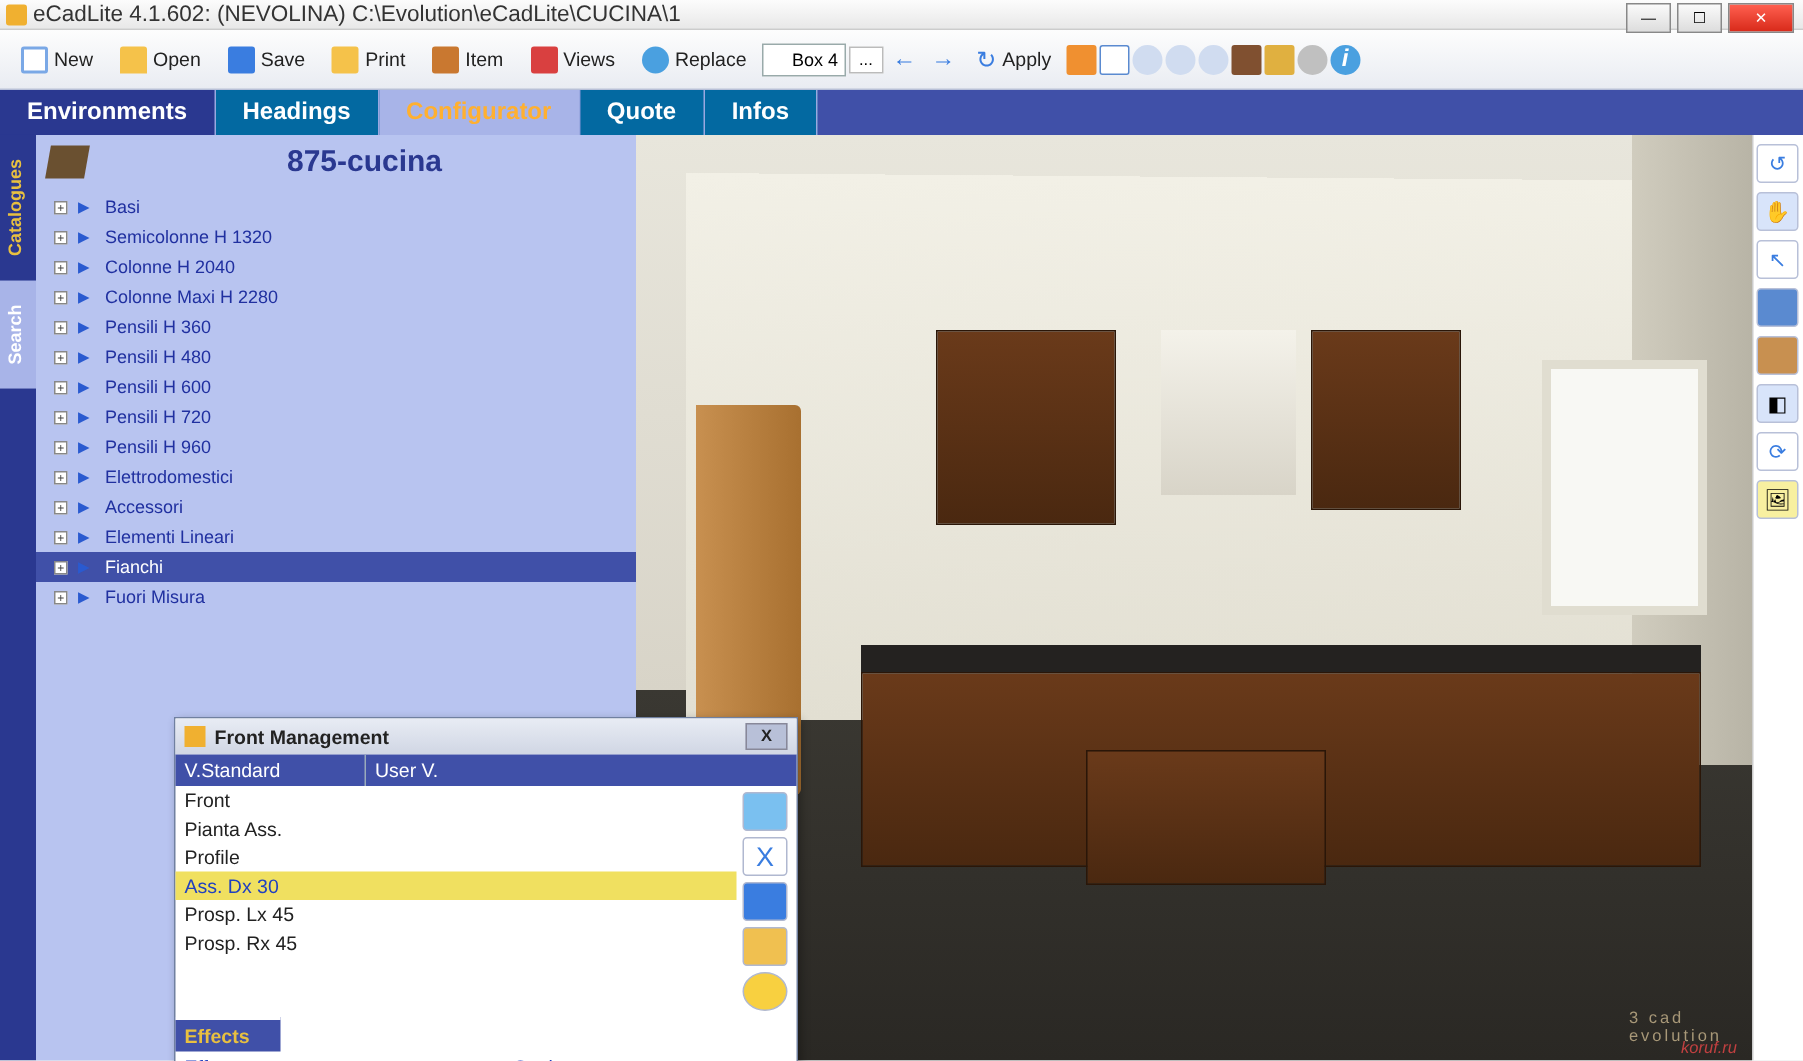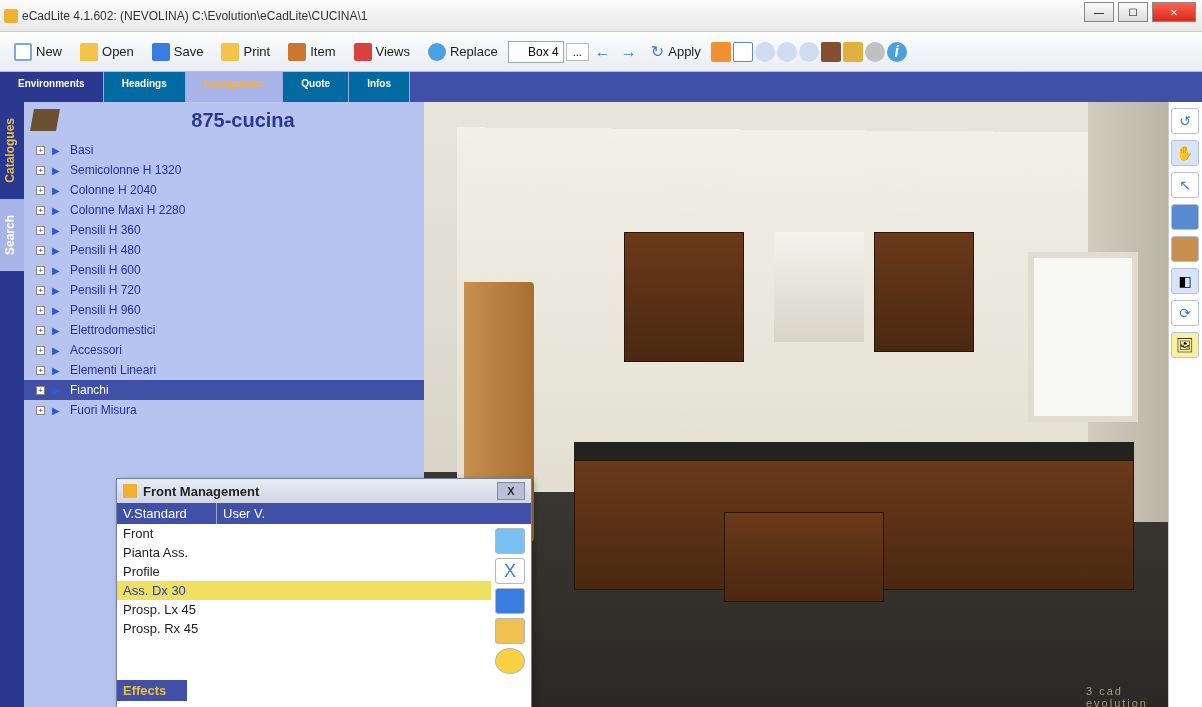--- a/index.html
+++ b/index.html
@@ -1,19 +1,19 @@
 <!DOCTYPE html>
 <html><head>
 <meta charset="utf-8">
 <style>
 * { margin: 0; padding: 0; box-sizing: border-box; font-family: "Segoe UI", Tahoma, sans-serif; }
 body { width: 1202px; height: 707px; background: #eef0f0; overflow: hidden; position: relative; }
 
 
-.titlebar { height: 32px; background: linear-gradient(#fcfcfc,#e8e8e8); display: flex; align-items: center; padding: 0 4px; font-size: 12px; color: #333; border-bottom: 1px solid #ccc; }
+.titlebar { height: 20px; background: linear-gradient(#fcfcfc,#e8e8e8); display: flex; align-items: center; padding: 0 4px; font-size: 15px; color: #333; border-bottom: 1px solid #ccc; }
 .titlebar .appicon { width: 14px; height: 14px; background: #f0b030; margin-right: 4px; border-radius: 2px; }
 .titlebar .spacer { flex: 1; }
 .winbtns { position: absolute; right: 6px; top: 2px; display: flex; gap: 4px; }
 .winbtn { width: 30px; height: 20px; border: 1px solid #888; background: linear-gradient(#fafafa,#ddd); display: flex; align-items: center; justify-content: center; font-size: 10px; cursor: pointer; }
 .winbtn.close { background: linear-gradient(#ff6050,#d82a1a); color: #fff; width: 44px; }
 
 
 .toolbar { height: 40px; background: linear-gradient(#fdfdfd,#e9ecf2); border-bottom: 1px solid #b8c0d8; display: flex; align-items: center; padding: 0 6px; gap: 2px; }
 .tbtn { display: flex; align-items: center; gap: 4px; padding: 4px 8px; font-size: 13px; color: #222; cursor: pointer; border-radius: 3px; }
 .ticon { width: 18px; height: 18px; border-radius: 2px; }
@@ -24,21 +24,21 @@
 .ic-item { background: #c97830; }
 .ic-views { background: #d94040; }
 .ic-replace { background: #4aa0e0; border-radius: 50%; }
 .boxinput { width: 56px; height: 22px; border: 1px solid #9aa; font-size: 12px; padding: 0 4px; text-align: right; }
 .dots { padding: 2px 6px; border: 1px solid #bbb; background: #fff; font-size: 11px; cursor: pointer; }
 .arrow { color: #3a7de0; font-size: 16px; cursor: pointer; padding: 0 4px; }
 .smico { width: 20px; height: 20px; cursor: pointer; border-radius: 2px; }
 
 
 .maintabs { height: 30px; background: #4050a8; display: flex; }
-.mtab { padding: 6px 18px; color: #fff; font-size: 10px; font-weight: bold; cursor: pointer; border-right: 1px solid #9aa8e0; }
+.mtab { padding: 6px 18px; color: #fff; font-size: 16px; font-weight: bold; cursor: pointer; border-right: 1px solid #9aa8e0; }
 .mtab.dark { background: #2a3890; }
 .mtab.light { background: #0369a1; }
 .mtab.active { background: #a8b4e8; color: #ffb030; }
 
 
 .content { display: flex; height: calc(100% - 90px); }
 
 
 .sidetabs { width: 24px; background: #2a3890; display: flex; flex-direction: column; }
 .sidetab { writing-mode: vertical-rl; transform: rotate(180deg); color: #fff; font-size: 12px; font-weight: bold; padding: 16px 3px; cursor: pointer; text-align: center; }
@@ -76,21 +76,21 @@
 .rightrail { width: 34px; background: #fff; display: flex; flex-direction: column; gap: 6px; padding: 6px 2px; border-left: 1px solid #ccc; }
 .railicon { width: 28px; height: 26px; border: 1px solid #b8c0d8; border-radius: 3px; cursor: pointer; display: flex; align-items: center; justify-content: center; font-size: 14px; }
 
 
 .popup { position: absolute; left: 116px; top: 478px; width: 416px; background: #fff; border: 1px solid #7080a0; box-shadow: 2px 2px 6px rgba(0,0,0,0.3); }
 .popup .phdr { height: 24px; background: linear-gradient(#e8ecf4,#d0d6e4); display: flex; align-items: center; padding: 0 6px; font-size: 13px; font-weight: bold; color: #222; }
 .popup .phdr .picon { width: 14px; height: 14px; background: #f0b030; margin-right: 6px; }
 .popup .phdr .pclose { margin-left: auto; width: 28px; height: 18px; background: #b8c0d8; border: 1px solid #889; text-align: center; font-size: 11px; line-height: 16px; cursor: pointer; }
 .popup .colhdr { display: flex; background: #4050a8; color: #fff; font-size: 13px; }
 .popup .colhdr div { padding: 3px 6px; }
-.popup .colhdr .c1 { width: 100px; border-right: 1px solid #9ab; }
+.popup .colhdr .c1 { width: 127px; border-right: 1px solid #9ab; }
 .popup .pbody { display: flex; }
 .popup .plist { flex: 1; }
 .popup .prow { padding: 2px 6px; font-size: 13px; color: #222; cursor: pointer; }
 .popup .prow.sel { background: #f0e060; color: #2040c0; }
 .popup .picol { width: 40px; display: flex; flex-direction: column; gap: 4px; padding: 4px; }
 .popup .pico { width: 30px; height: 26px; border: 1px solid #b0b8d0; border-radius: 3px; cursor: pointer; }
 .popup .pfoot { background: #4050a8; color: #e8c040; font-size: 13px; font-weight: bold; padding: 3px 6px; width: 70px; border-top: 2px solid #fff; }
 .popup .pfoot2 { display: flex; font-size: 13px; color: #2040c0; padding: 3px 6px; gap: 180px; }
 </style>
 </head>

